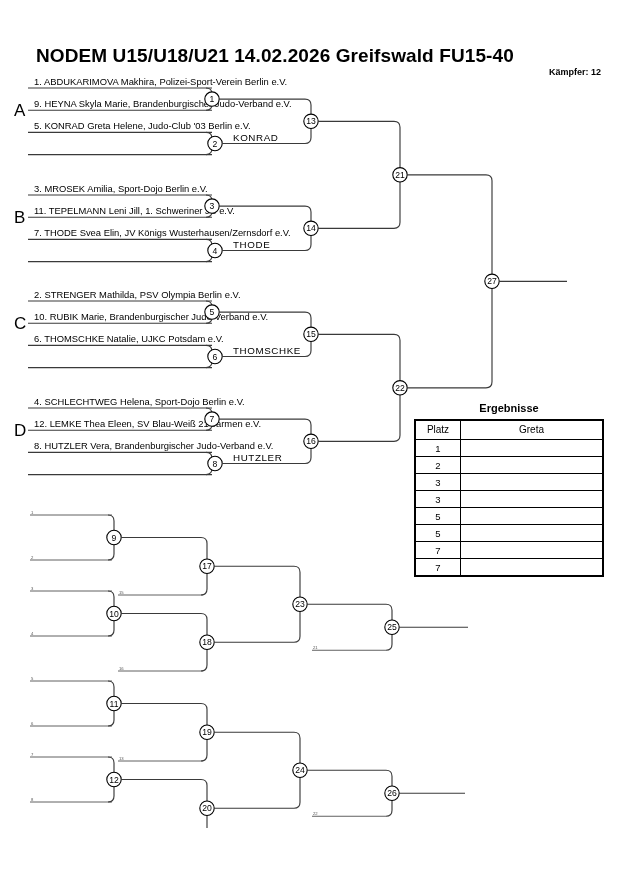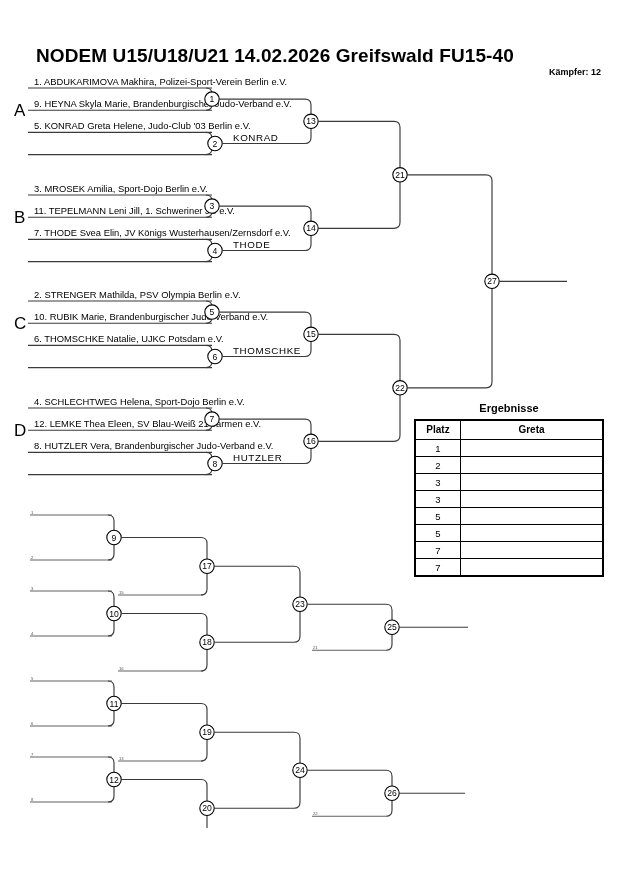--- a/index.html
+++ b/index.html
@@ -83,21 +83,21 @@
     background: #ffffff;
     box-sizing: border-box;
   }
   #results-table {
     border-collapse: collapse;
     width: 100%;
     table-layout: fixed;
   }
   #results-table th {
     font-size: 10px;
-    font-weight: bold;
+    font-weight: normal;
     text-align: center;
     padding: 1px 0 2px 0;
     border-bottom: 1.5px solid #000;
     height: 15px;
   }
   #results-table td {
     font-size: 9.5px;
     text-align: center;
     height: 16px;
     border-top: 1px solid #000;

